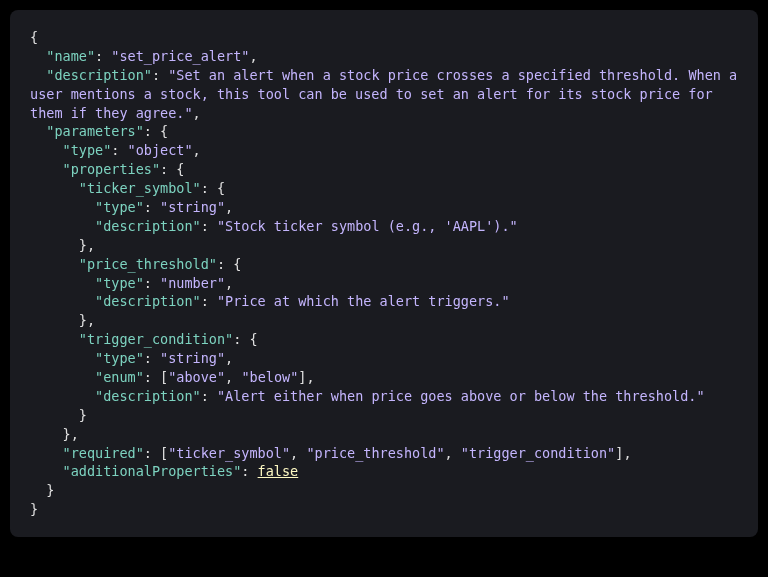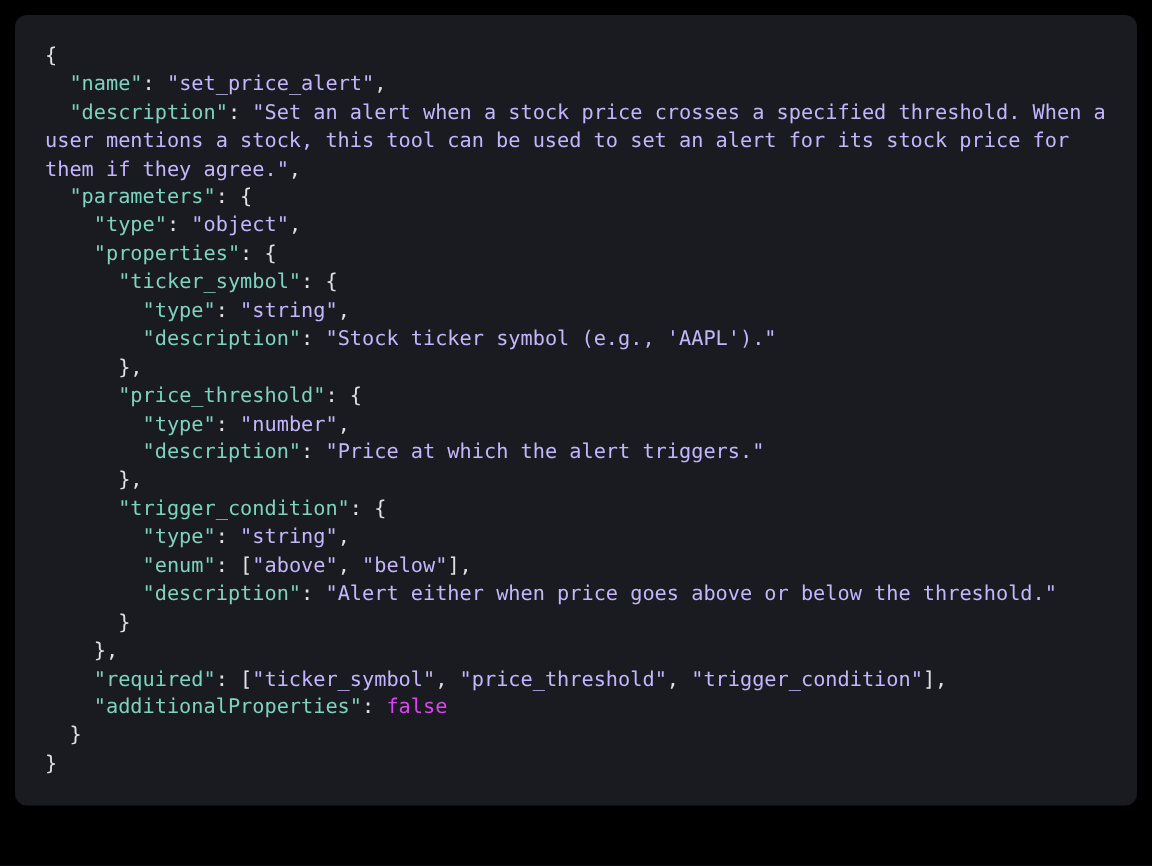--- a/index.html
+++ b/index.html
@@ -18,21 +18,21 @@
       background: #1a1b20;
       border-radius: 8px;
       padding: 18px 20px;
       color: #e0e0e0;
       white-space: pre-wrap;
       word-wrap: break-word;
     }
     .punct { color: #e0e0e0; }
     .key { color: #7dd3c0; }
     .string { color: #c4b5fd; }
-    .false { color: #d946ef; }
+    .false { color: #fef9c3; text-decoration: underline; }
   </style>
 </head>
 <body>
 
 <div class="code-block"><span class="punct">{</span>
   <span class="key">"name"</span><span class="punct">: </span><span class="string">"set_price_alert"</span><span class="punct">,</span>
   <span class="key">"description"</span><span class="punct">: </span><span class="string">"Set an alert when a stock price crosses a specified threshold. When a user mentions a stock, this tool can be used to set an alert for its stock price for them if they agree."</span><span class="punct">,</span>
   <span class="key">"parameters"</span><span class="punct">: {</span>
     <span class="key">"type"</span><span class="punct">: </span><span class="string">"object"</span><span class="punct">,</span>
     <span class="key">"properties"</span><span class="punct">: {</span>

